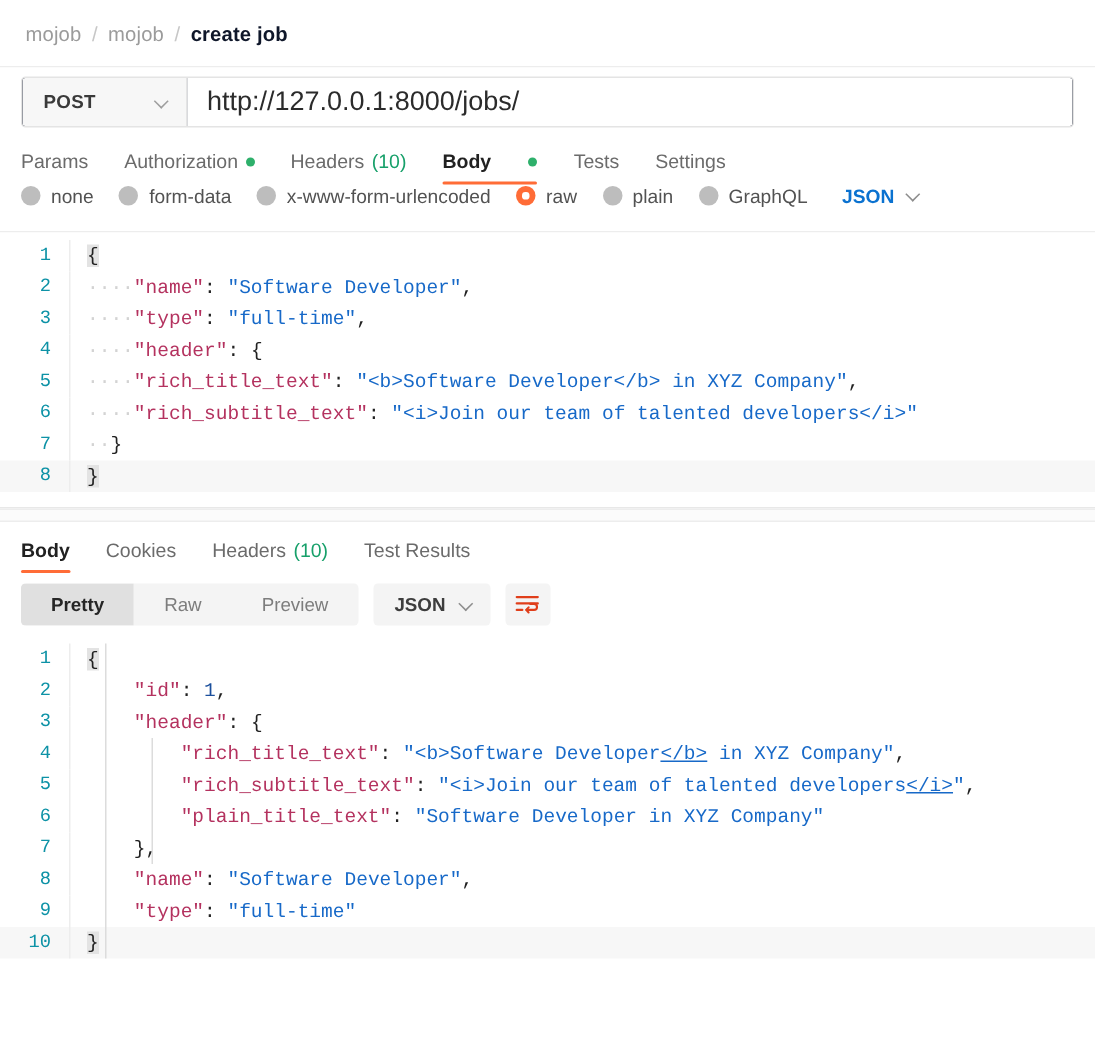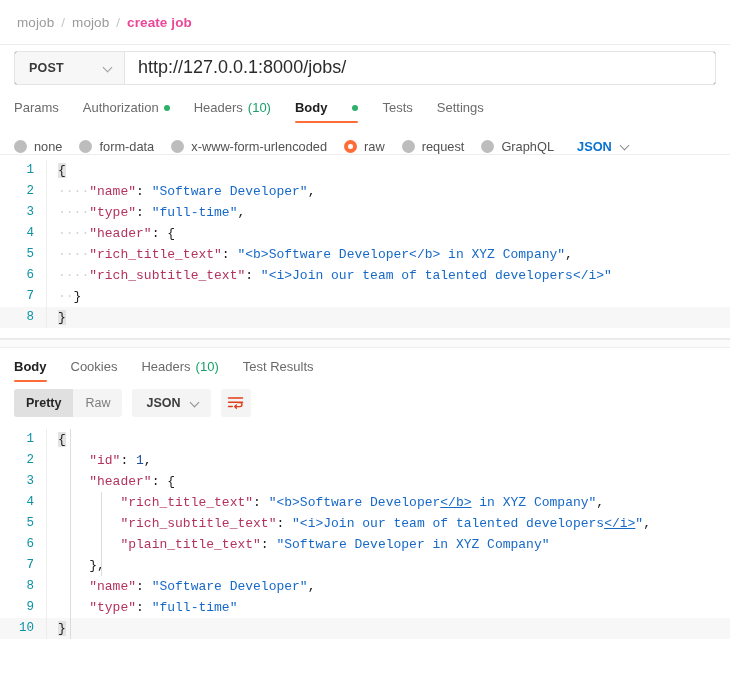--- a/index.html
+++ b/index.html
@@ -14,21 +14,21 @@
 
   
   .breadcrumb-bar {
     height: 45px; flex: 0 0 45px;
     display: flex; align-items: center;
     padding: 0 17px;
     border-bottom: 1px solid #ededed;
     background: #fff;
   }
   .crumb { font-size: 13.5px; color: #9b9b9b; letter-spacing: .1px; }
-  .crumb.current { color: #ec4899; font-weight: bold; }
+  .crumb.current { color: #0f172a; font-weight: bold; }
   .crumb-sep { font-size: 13.5px; color: #c7c7c7; margin: 0 7px; }
 
   
   .url-row {
     flex: 0 0 45px; height: 45px;
     display: flex; align-items: center;
     padding: 0 14px;
     background: #fff;
   }
   .url-wrap { display: flex; width: 100%; height: 34px; border: 1px solid #e4e4e4; border-radius: 3px; overflow: hidden; background:#0f172a;}
@@ -79,21 +79,21 @@
     left: 12px; right: 12px; bottom: 0;
     height: 2.5px; background: #ff6c37; border-radius: 2px;
   }
   .tab:first-child.active::after { left: 0; }
   .dot-ind { width: 6px; height: 6px; border-radius: 50%; background: #2eb06b; display:inline-block; }
   .count-green { color: #17a06a; }
 
   
   .bodytype-row {
     flex: 0 0 32px; height: 32px;
-    display: flex; align-items: flex-end;
+    display: flex; align-items: flex-start;
     padding: 0 14px;
     gap: 0;
     border-bottom: 1px solid #ededed;
   }
   .radio-item { display: flex; align-items: center; gap: 7px; margin-right: 17px; cursor: pointer; }
   .radio {
     width: 13px; height: 13px; border-radius: 50%;
     background: #bdbdbd; flex: 0 0 13px;
     display: flex; align-items: center; justify-content: center;
   }
@@ -166,21 +166,21 @@
     padding: 0 14px;
     gap: 10px;
   }
   .seg {
     display: flex; align-items: center;
     background: #f4f4f4; border-radius: 3px; height: 28px;
     overflow: hidden;
   }
   .seg-item {
     font-size: 12.5px; color: #7d7d7d;
-    padding: 0 12px; height: 28px;
+    padding: 0 20px; height: 28px;
     display: flex; align-items: center; cursor: pointer;
   }
   .seg-item.active { background: #e0e0e0; color: #262626; font-weight: bold; }
   .fmt-select {
     display: flex; align-items: center; gap: 10px;
     background: #f4f4f4; border-radius: 3px; height: 28px;
     padding: 0 11px 0 14px; cursor: pointer;
   }
   .fmt-select .fl { font-size: 12.5px; color: #3d3d3d; font-weight: bold; }
   .wrap-btn {
@@ -247,21 +247,21 @@
     <div class="radio-item">
       <span class="radio"></span>
       <span class="radio-label">x-www-form-urlencoded</span>
     </div>
     <div class="radio-item">
       <span class="radio sel"></span>
       <span class="radio-label">raw</span>
     </div>
     <div class="radio-item">
       <span class="radio"></span>
-      <span class="radio-label">request</span>
+      <span class="radio-label">plain</span>
     </div>
     <div class="radio-item">
       <span class="radio"></span>
       <span class="radio-label">GraphQL</span>
     </div>
     <div class="json-select">
       <span class="jl">JSON</span>
       <span class="chev-sm"></span>
     </div>
   </div>
@@ -327,20 +327,23 @@
     </div>
   </div>
 
   <div class="res-toolbar">
     <div class="seg">
       <div class="seg-item active">
         <span>Pretty</span>
       </div>
       <div class="seg-item">
         <span>Raw</span>
+      </div>
+      <div class="seg-item">
+        <span>Preview</span>
       </div>
     </div>
     <div class="fmt-select">
       <span class="fl">JSON</span>
       <span class="chev-sm"></span>
     </div>
     <div class="wrap-btn">
       <svg width="17" height="14" viewBox="0 0 17 14">
         <line x1="1.5" y1="2" x2="15.5" y2="2" stroke="#e03e1a" stroke-width="1.5" stroke-linecap="round"></line>
         <line x1="1.5" y1="6.3" x2="15.5" y2="6.3" stroke="#e03e1a" stroke-width="1.5" stroke-linecap="round"></line>

